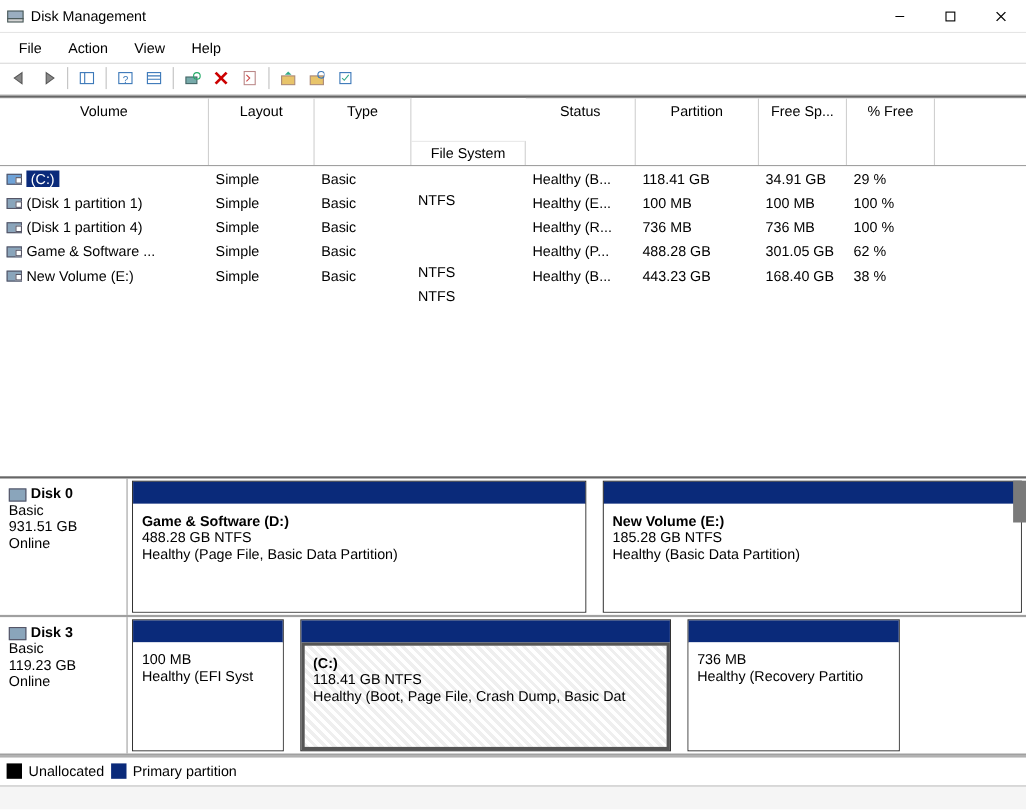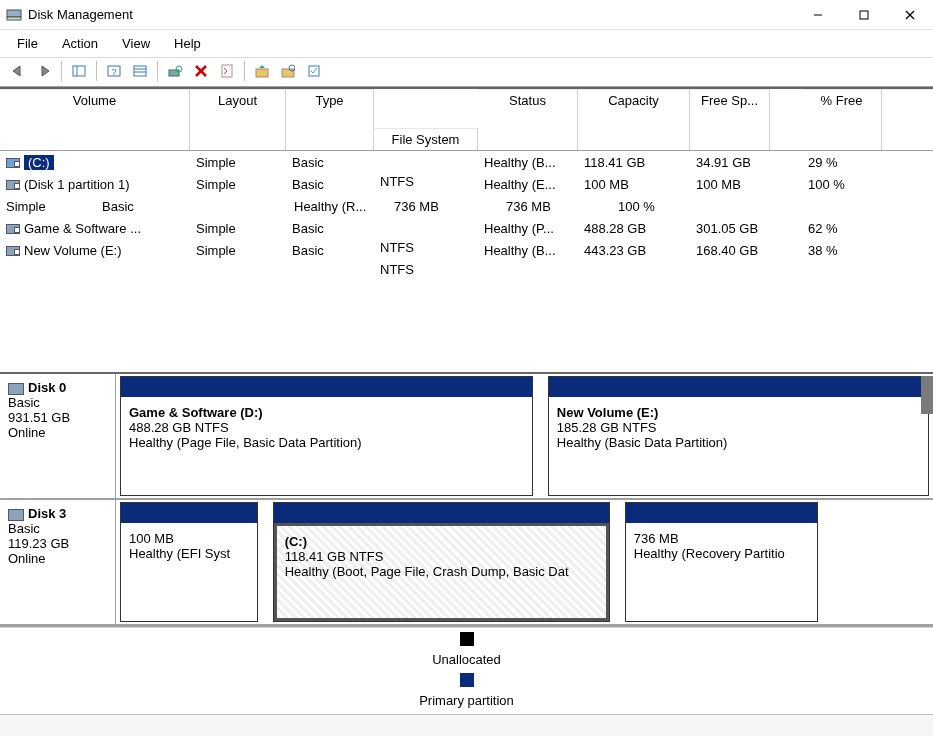--- a/index.html
+++ b/index.html
@@ -116,21 +116,21 @@
   }
   .row-selected .vol-icon { background:#6fa3d8; }
   
   .c-vol { width: 190px; }
   .c-lay { width: 96px; }
   .c-typ { width: 88px; }
   .c-fs  { width: 104px; margin-top: 39px; }
   .c-sta { width: 100px; }
   .c-cap { width: 112px; }
   .c-fre { width: 80px; }
-  .c-pct { width: 80px; margin-left: 32px; }
+  .c-pct { width: 80px; }
 
   
   .gap { flex:1; }
 
   
   .diskmap {
     border-top: 2px solid #666;
     border-bottom: 1px solid #a0a0a0;
   }
   .disk-row {
@@ -194,21 +194,20 @@
   }
   .diskmap-wrap { position:relative; }
 
   
   .legend {
     display:flex;
     align-items:center;
     gap: 6px;
     padding: 4px 6px 6px 6px;
     border-top: 1px solid #d0d0d0;
-    flex-direction: column;
   }
   .leg-swatch {
     width: 14px; height:14px;
     display:inline-block;
   }
   .sw-black { background:#000; }
   .sw-blue { background:#0a2a7a; }
 
   
   .status {
@@ -326,21 +325,21 @@
     </div>
 </div>
 
 <div class="volume-list">
   <div class="vl-header">
     <div class="vl-hcell c-vol">Volume</div>
     <div class="vl-hcell c-lay">Layout</div>
     <div class="vl-hcell c-typ">Type</div>
     <div class="vl-hcell c-fs">File System</div>
     <div class="vl-hcell c-sta">Status</div>
-    <div class="vl-hcell c-cap">Capacity</div>
+    <div class="vl-hcell c-cap">Partition</div>
     <div class="vl-hcell c-fre">Free Sp...</div>
     <div class="vl-hcell c-pct">% Free</div>
     <div class="vl-hcell" style="flex:1;border-right:none"></div>
   </div>
   <div id="vl-rows">
       <div class="vl-row row-selected">
         <div class="vl-cell c-vol"><span class="vol-icon"></span><span class="vl-volname">(C:)</span></div>
         <div class="vl-cell c-lay">Simple</div>
         <div class="vl-cell c-typ">Basic</div>
         <div class="vl-cell c-fs">NTFS</div>
@@ -353,20 +352,21 @@
         <div class="vl-cell c-vol"><span class="vol-icon"></span><span class="vl-volname">(Disk 1 partition 1)</span></div>
         <div class="vl-cell c-lay">Simple</div>
         <div class="vl-cell c-typ">Basic</div>
         <div class="vl-cell c-fs"></div>
         <div class="vl-cell c-sta">Healthy (E...</div>
         <div class="vl-cell c-cap">100 MB</div>
         <div class="vl-cell c-fre">100 MB</div>
         <div class="vl-cell c-pct">100 %</div>
       </div>
       <div class="vl-row">
+        <div class="vl-cell c-vol"><span class="vol-icon"></span><span class="vl-volname">(Disk 1 partition 4)</span></div>
         <div class="vl-cell c-lay">Simple</div>
         <div class="vl-cell c-typ">Basic</div>
         <div class="vl-cell c-fs"></div>
         <div class="vl-cell c-sta">Healthy (R...</div>
         <div class="vl-cell c-cap">736 MB</div>
         <div class="vl-cell c-fre">736 MB</div>
         <div class="vl-cell c-pct">100 %</div>
       </div>
       <div class="vl-row">
         <div class="vl-cell c-vol"><span class="vol-icon"></span><span class="vl-volname">Game &amp; Software ...</span></div>

